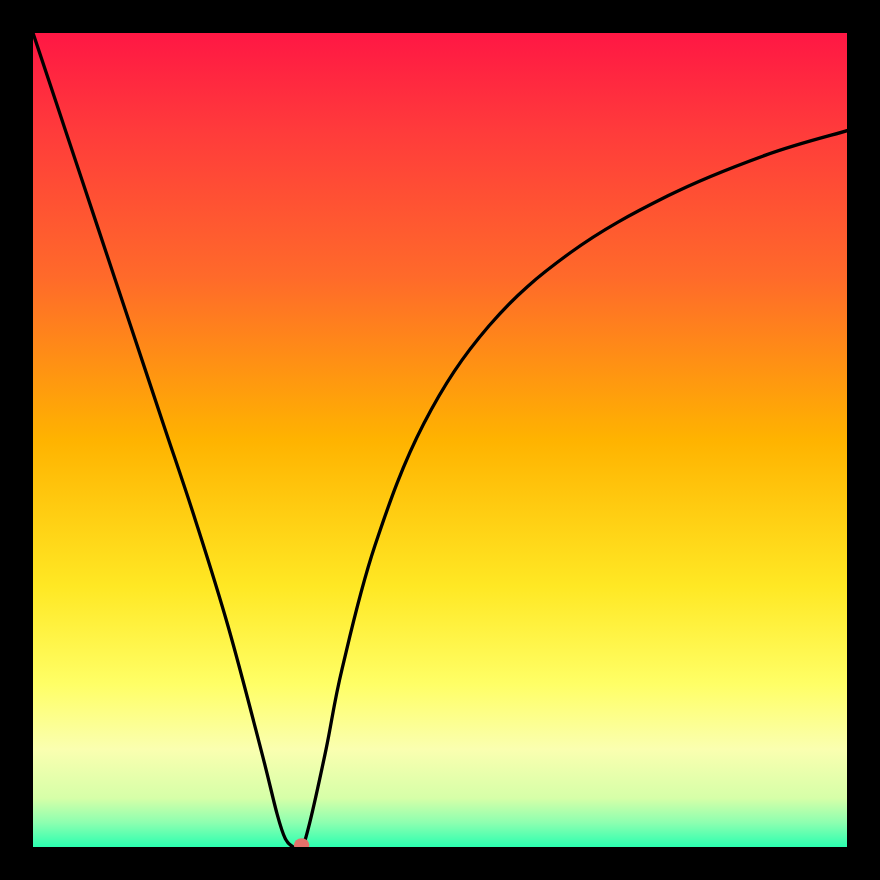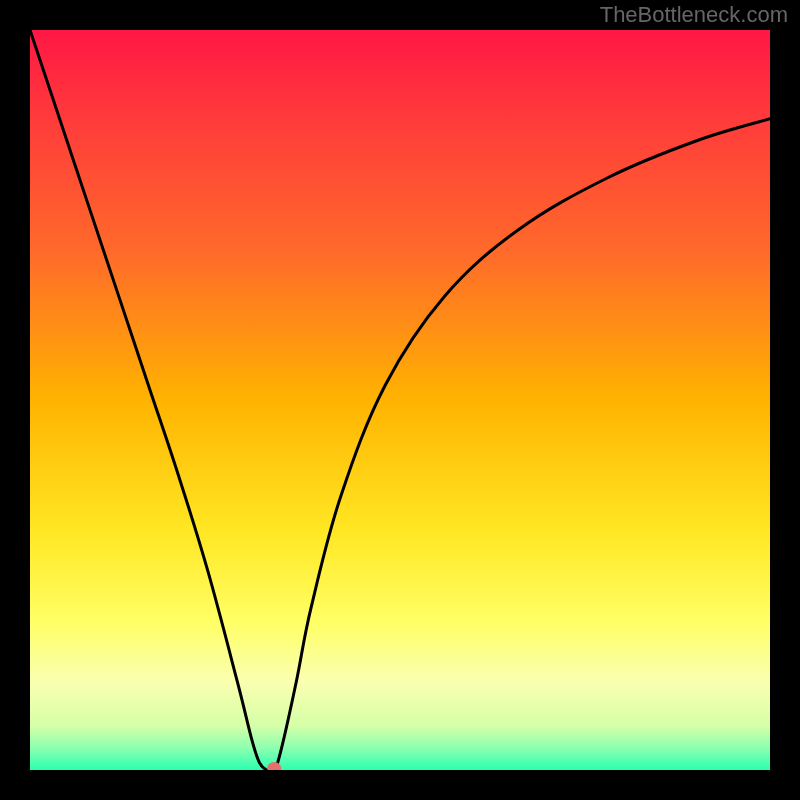--- a/index.html
+++ b/index.html
@@ -33,21 +33,20 @@
     top: 30px;
     left: 30px;
     width: 740px;
     height: 740px;
   }
 </style>
 </head>
 <body>
 <div class="frame">
 
-  <div class="watermark">TheBottleneck.com</div>
 
   <svg class="plot" id="plot" viewBox="0 0 740 740" preserveAspectRatio="none">
     <defs>
       <linearGradient id="bg-grad" x1="0" y1="0" x2="0" y2="1">
           <stop offset="0%" stop-color="#ff1744"></stop>
           <stop offset="12%" stop-color="#ff3b3b"></stop>
           <stop offset="30%" stop-color="#ff6a2a"></stop>
           <stop offset="50%" stop-color="#ffb300"></stop>
           <stop offset="68%" stop-color="#ffe824"></stop>
           <stop offset="80%" stop-color="#ffff66"></stop>

